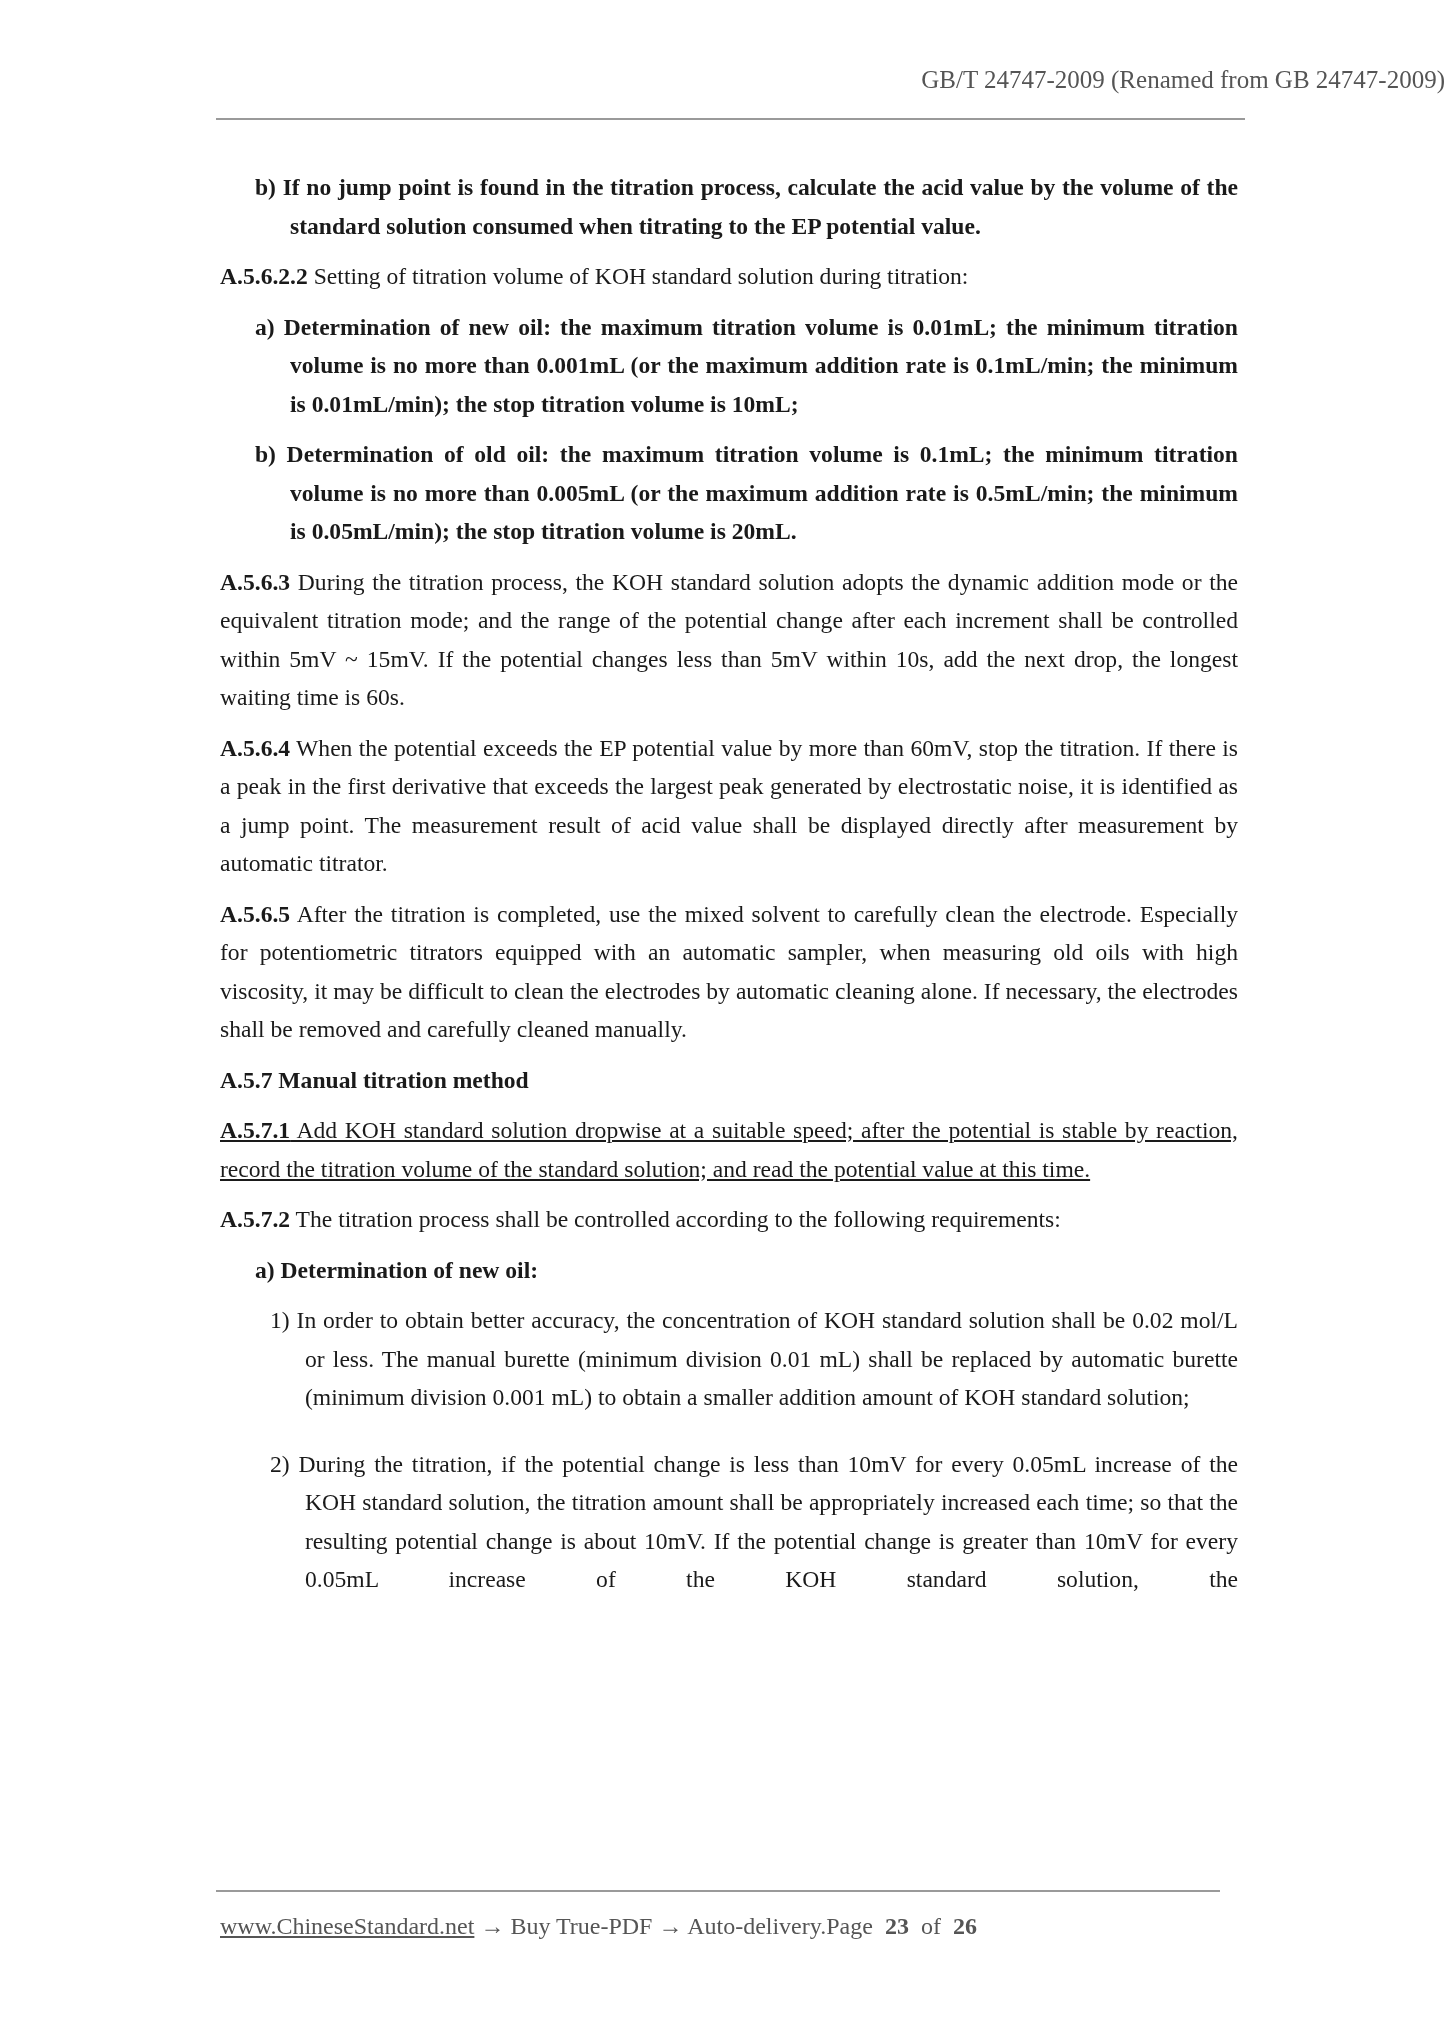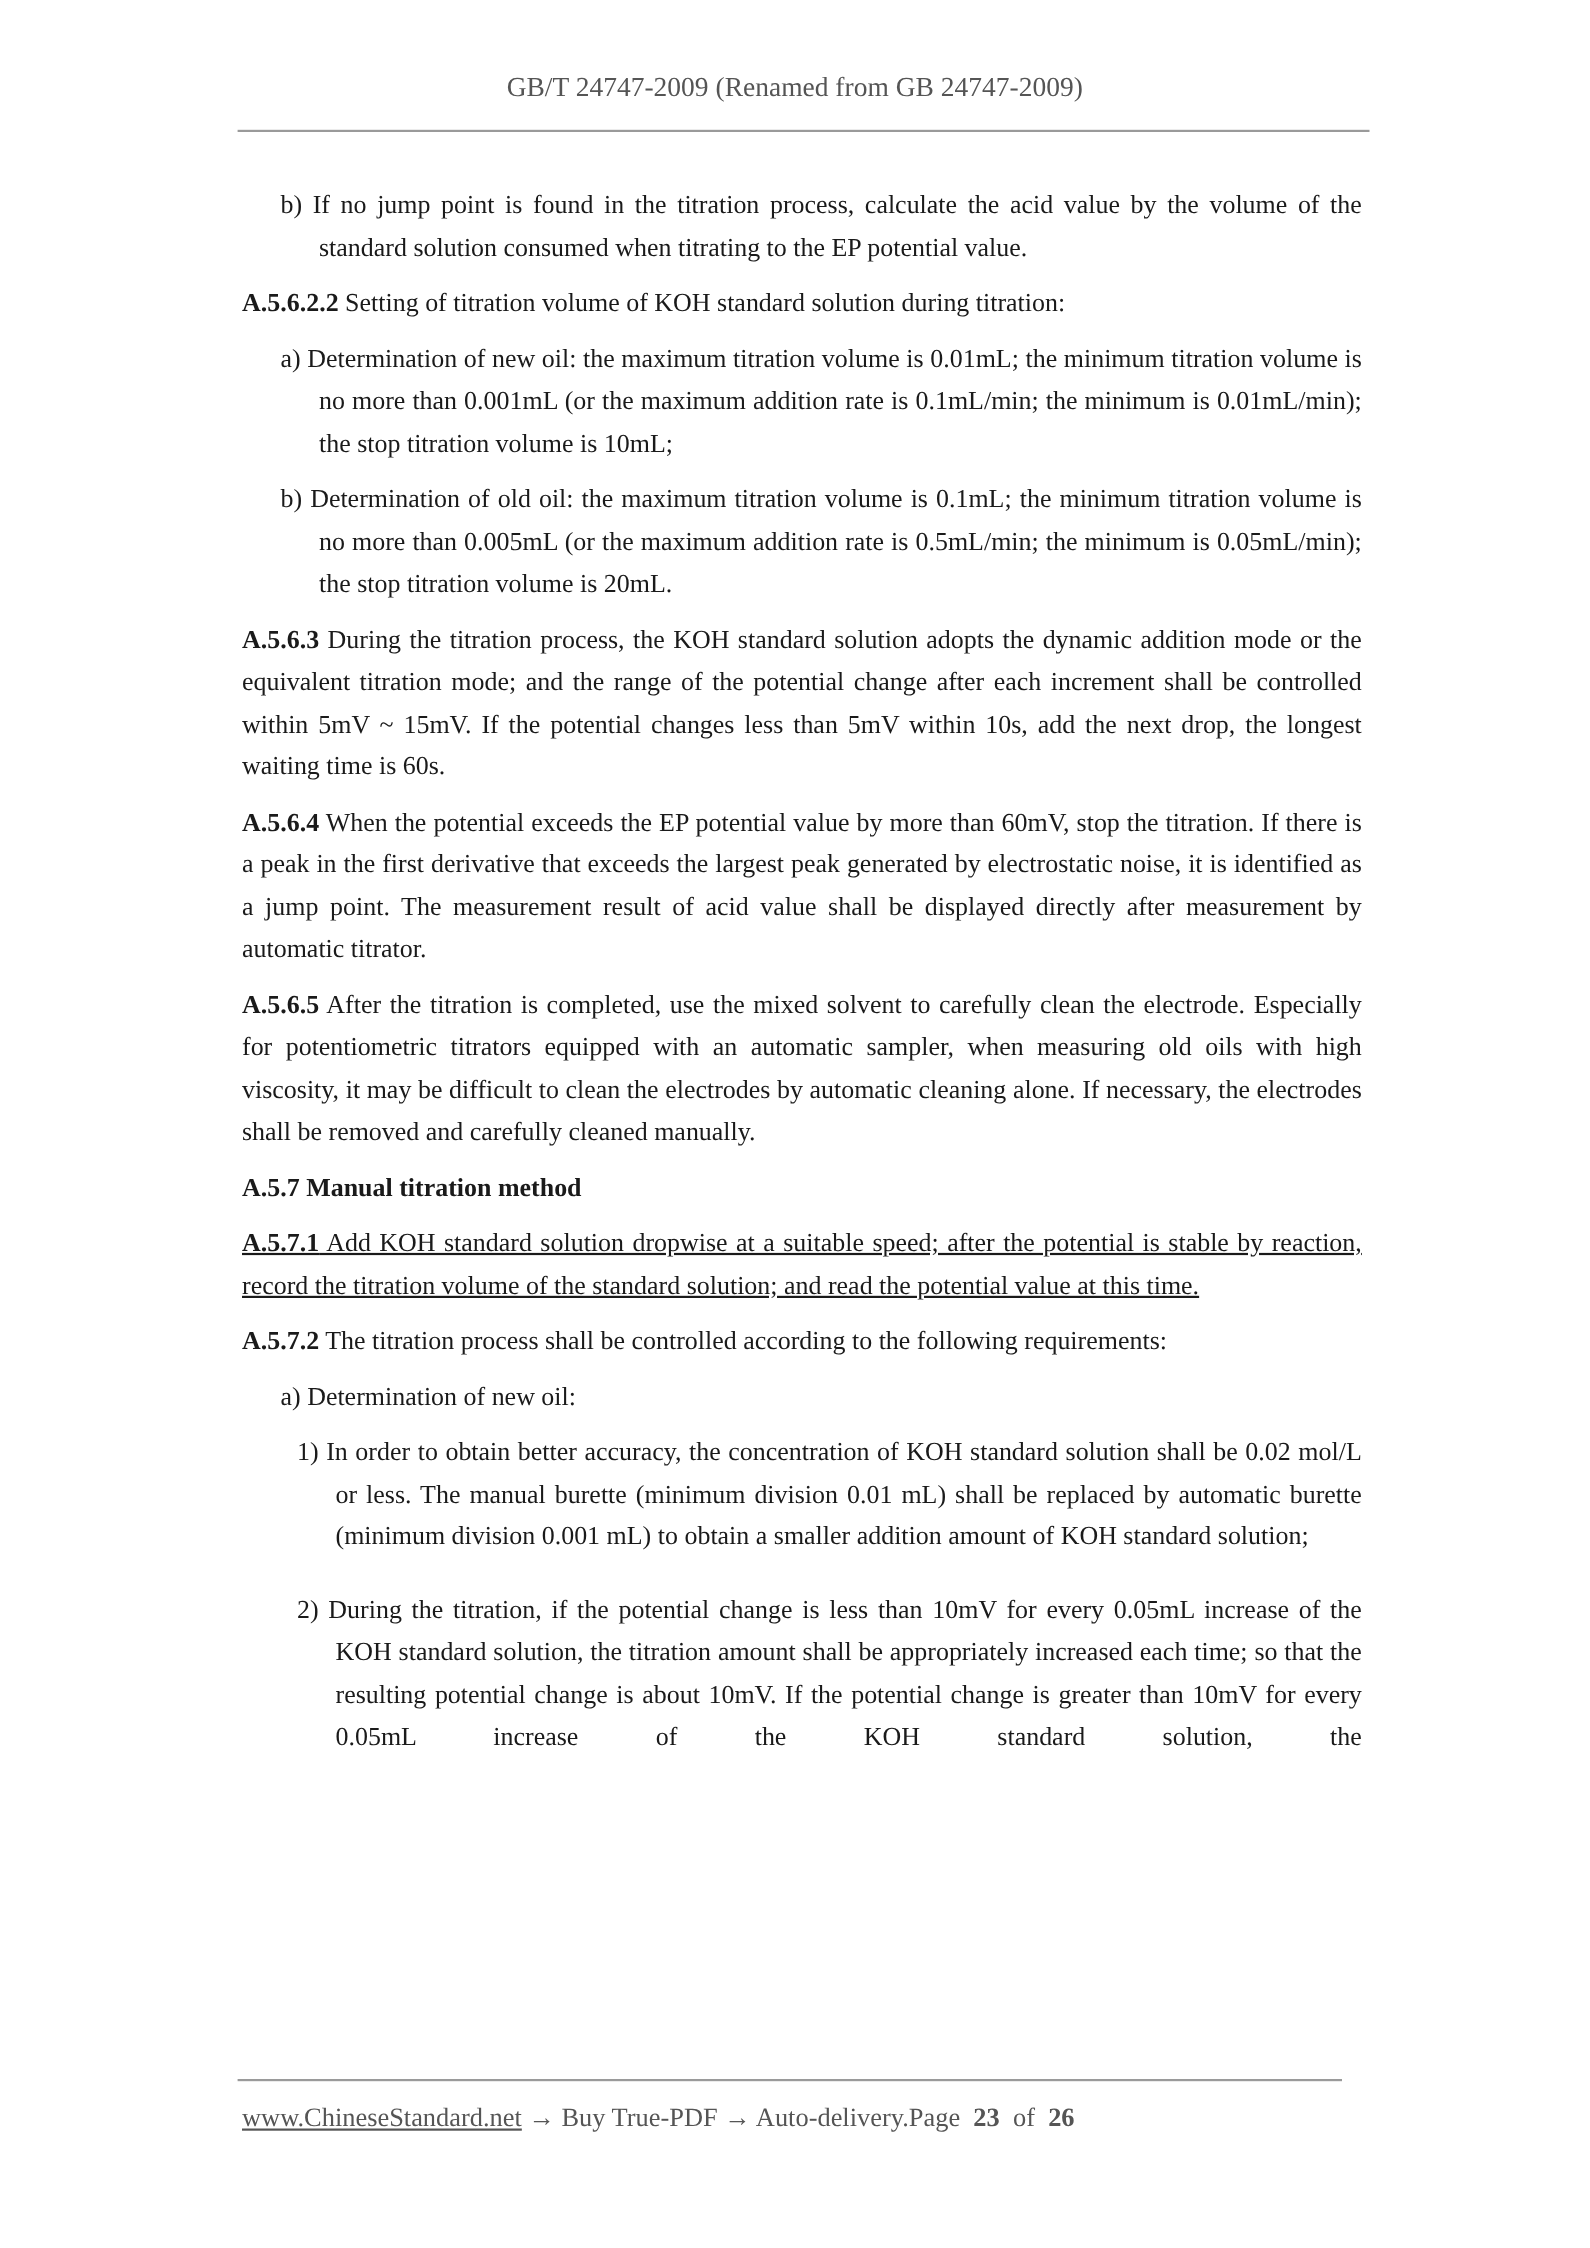--- a/index.html
+++ b/index.html
@@ -12,21 +12,21 @@
     body {
       position: relative;
       font-family: "Liberation Serif", "DejaVu Serif", serif;
       color: #1a1a1a;
     }
     .page-header {
       position: absolute;
       left: 0;
       top: 66px;
       width: 1445px;
-      text-align: center;
+      text-align: right;
       font-size: 25px;
       color: #555555;
       letter-spacing: 0px;
     }
     .header-rule {
       position: absolute;
       left: 216px;
       top: 118px;
       width: 1029px;
       height: 2px;
@@ -41,20 +41,21 @@
       line-height: 38.5px;
     }
     .para {
       text-align: justify;
       text-align-last: left;
     }
     .item {
       padding-left: 35px;
       text-indent: -35px;
       margin-left: 35px;
+      font-weight: bold;
     }
     .item-l2 {
       margin-left: 50px;
       padding-left: 35px;
       text-indent: -35px;
     }
     .num {
       font-weight: bold;
     }
     .heading {

